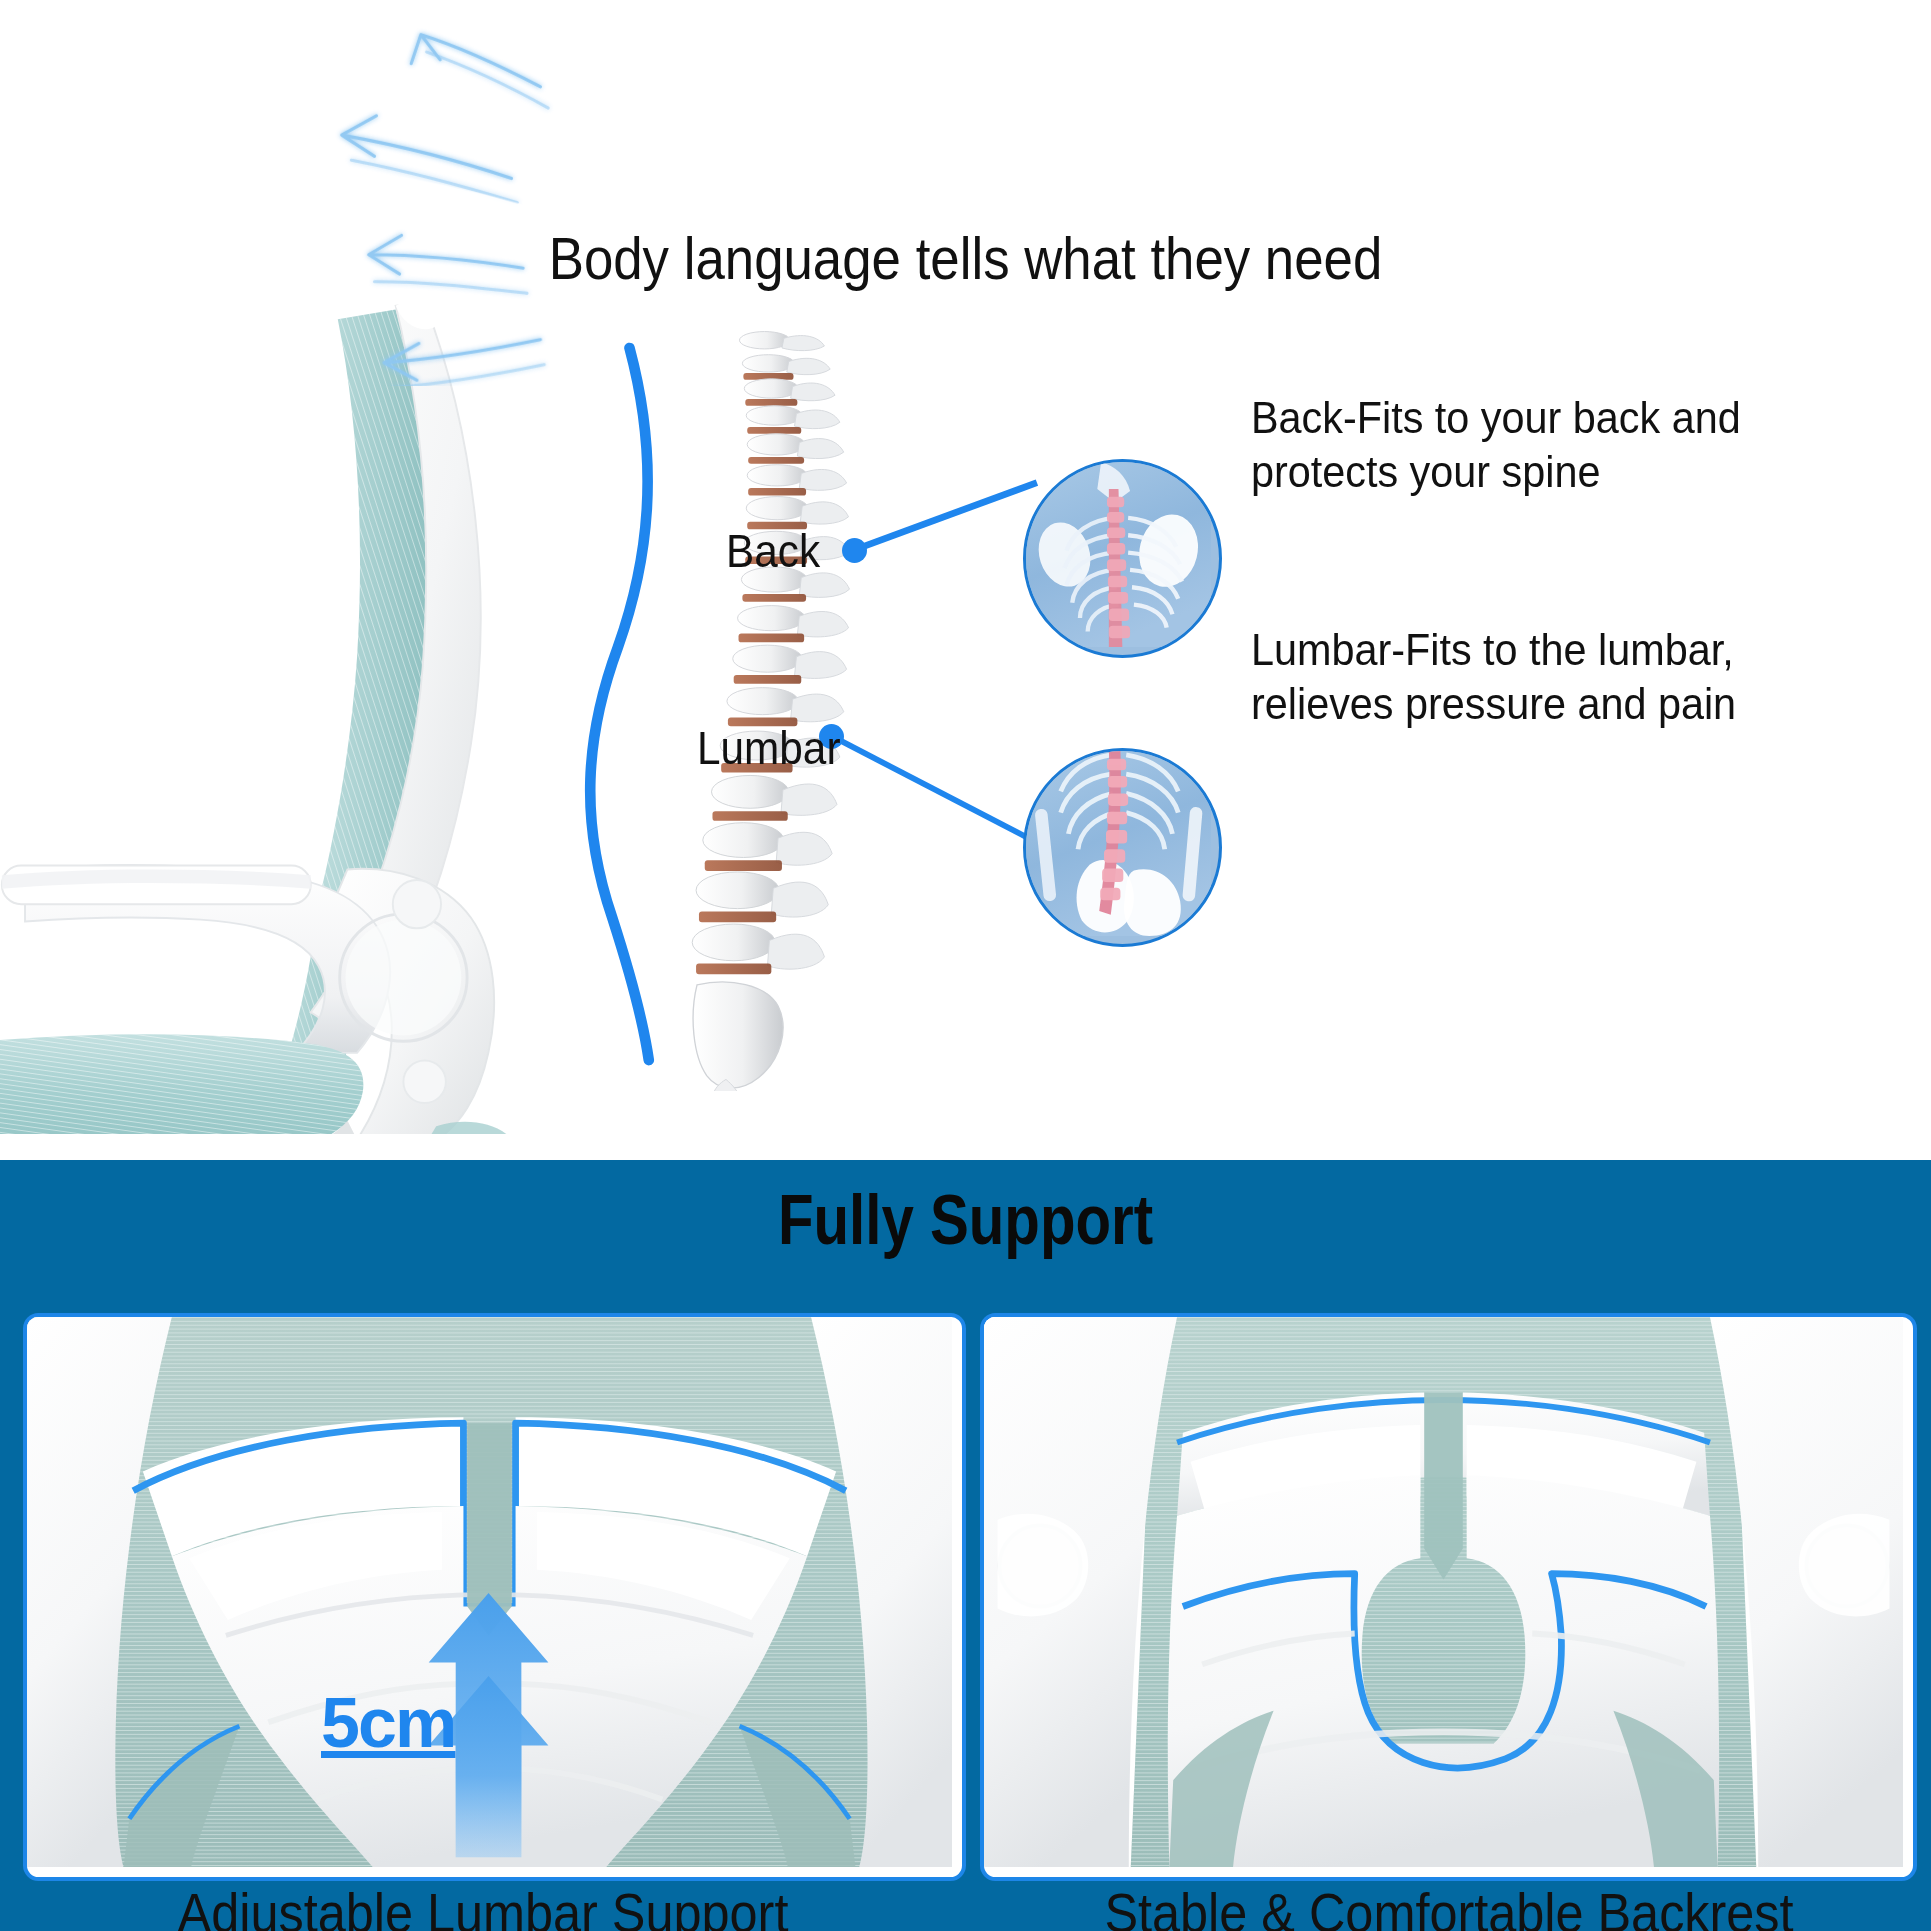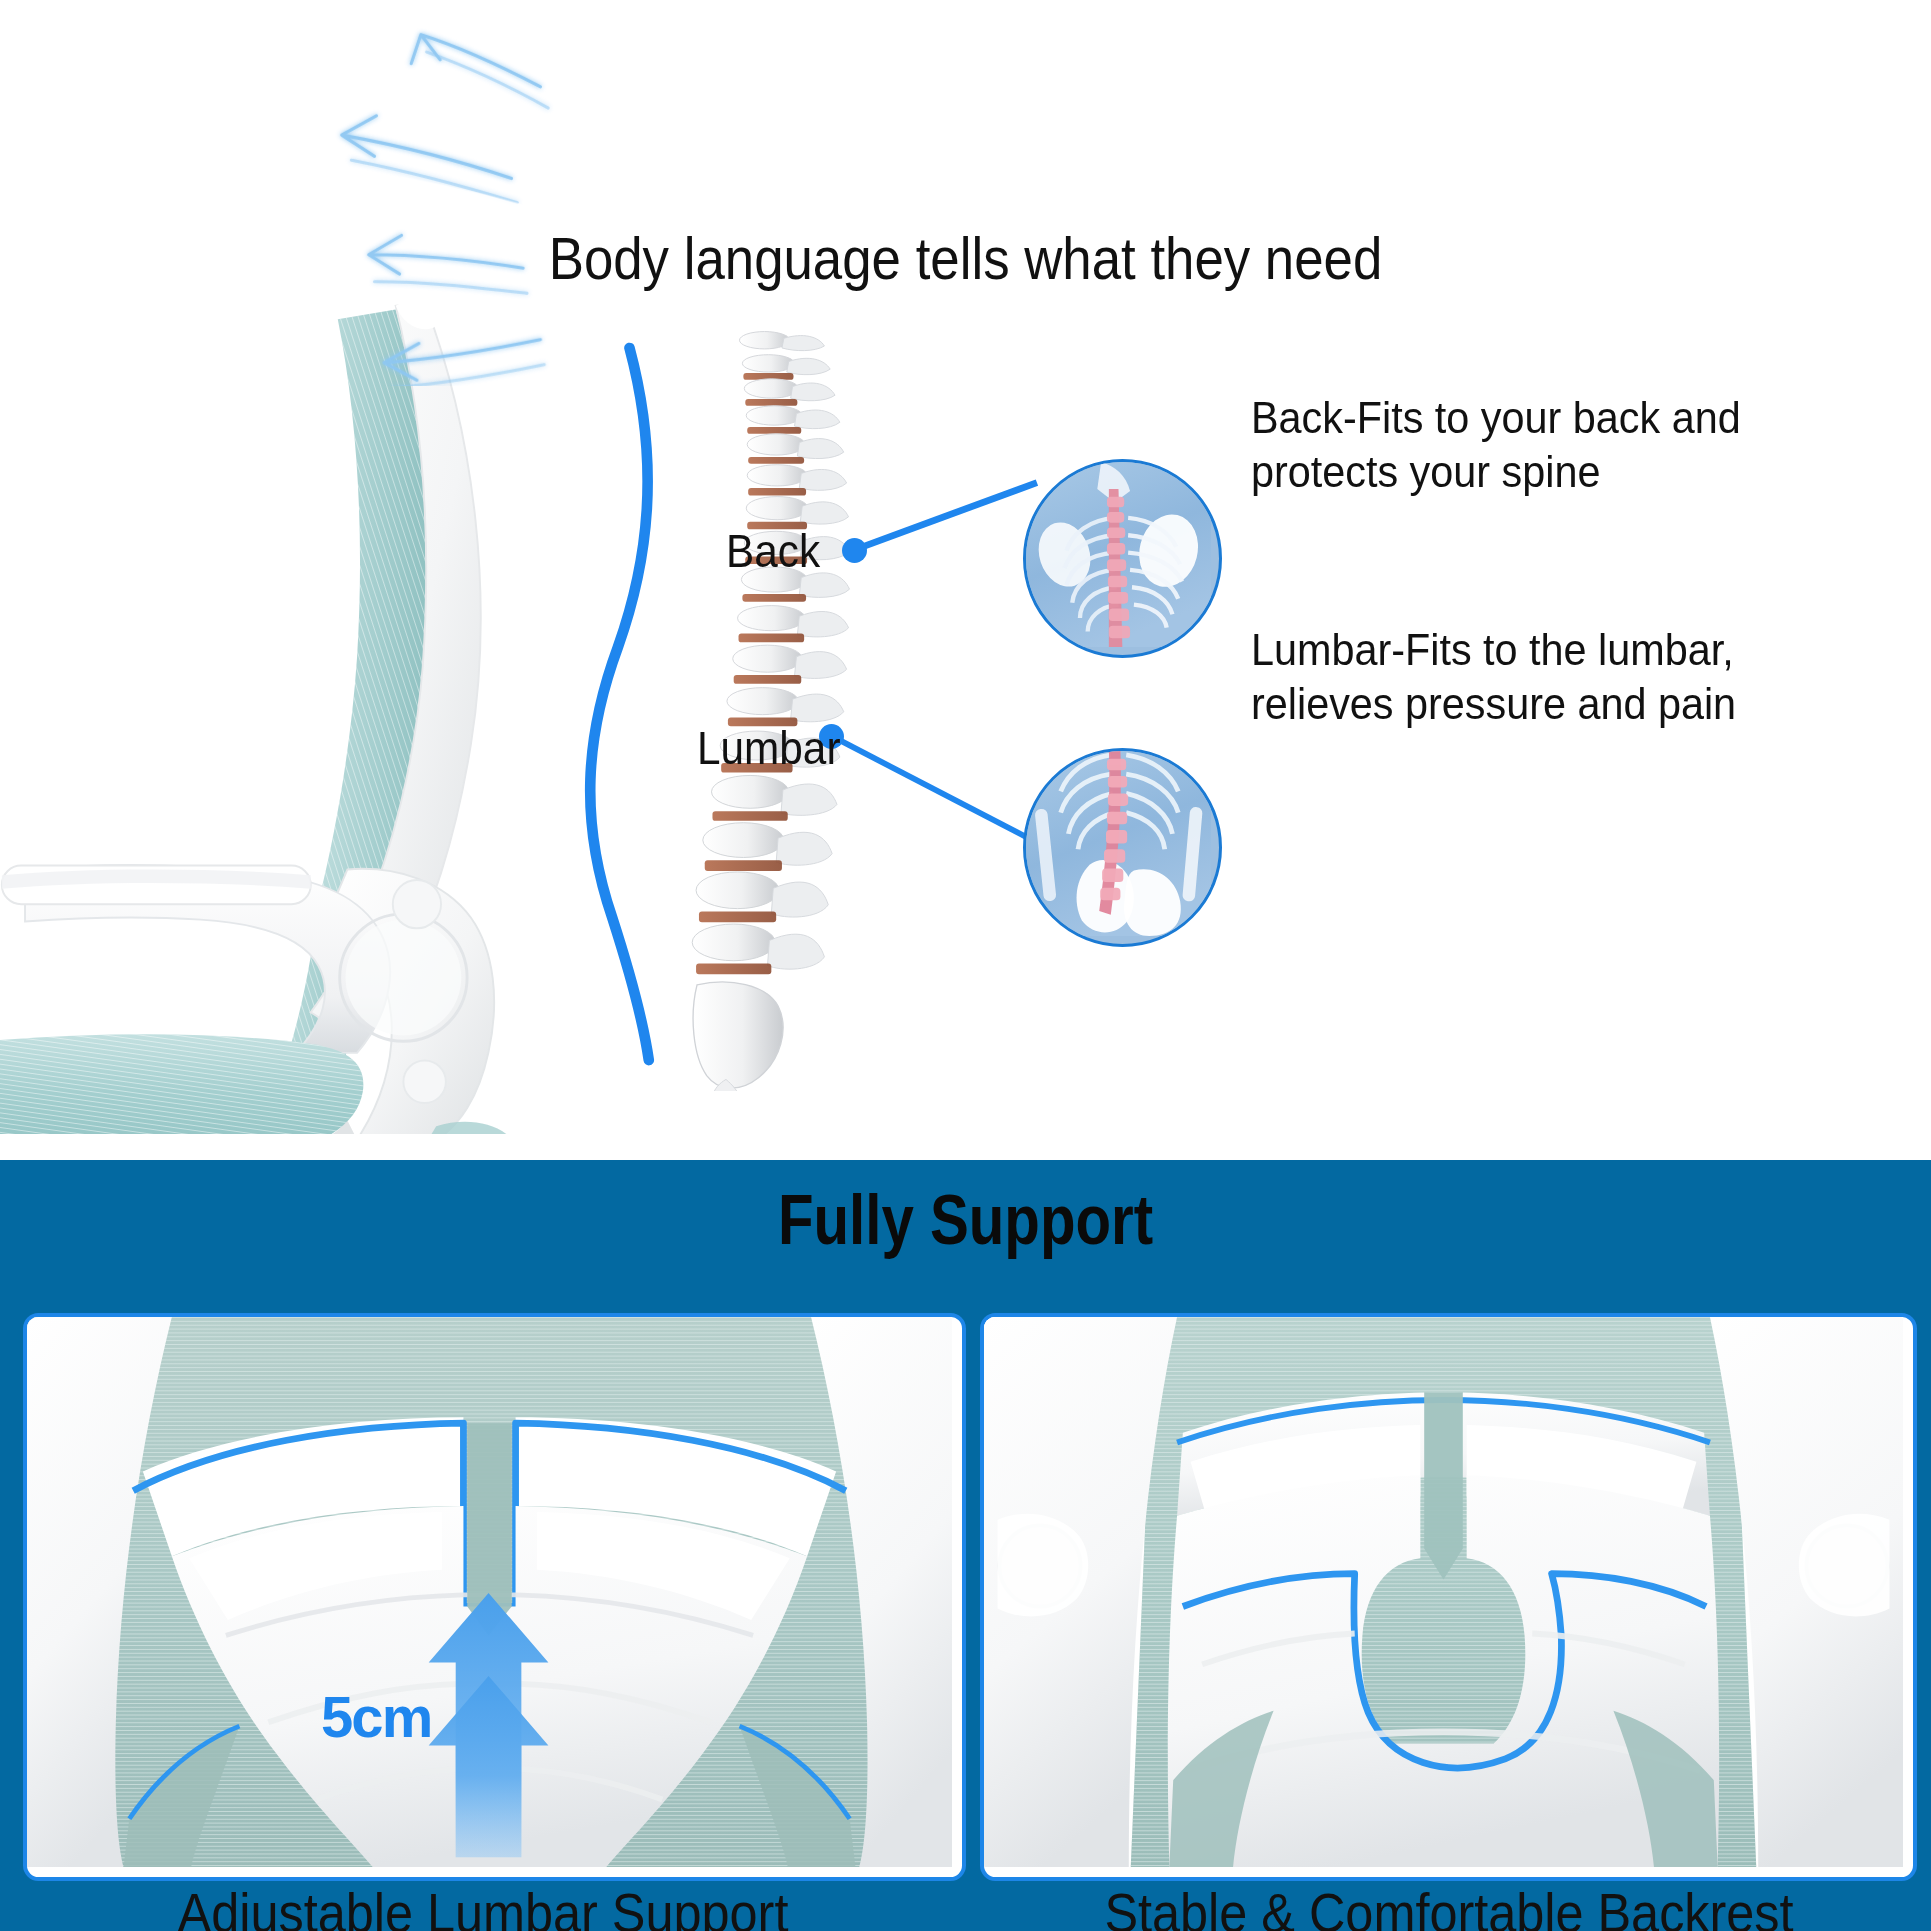--- a/index.html
+++ b/index.html
@@ -92,22 +92,23 @@
   .caption{
     position:absolute;top:720px;width:966px;text-align:center;
     font-size:56px;color:#111;white-space:nowrap;
     transform:scaleX(0.90);transform-origin:center top;
   }
   .cap-left{left:0px;}
   .cap-right{left:966px;}
 
   .cm-label{
     position:absolute;left:321px;top:1683px;
-    font-size:58px;font-weight:bold;color:#1f86ee;
+    font-size:70px;font-weight:bold;color:#1f86ee;
     letter-spacing:-1.9px;
+    text-decoration:underline;
   }
 
   svg{display:block;}
 </style>
 </head>
 <body>
 
 <div class="page">
 
   <div class="top-section">

